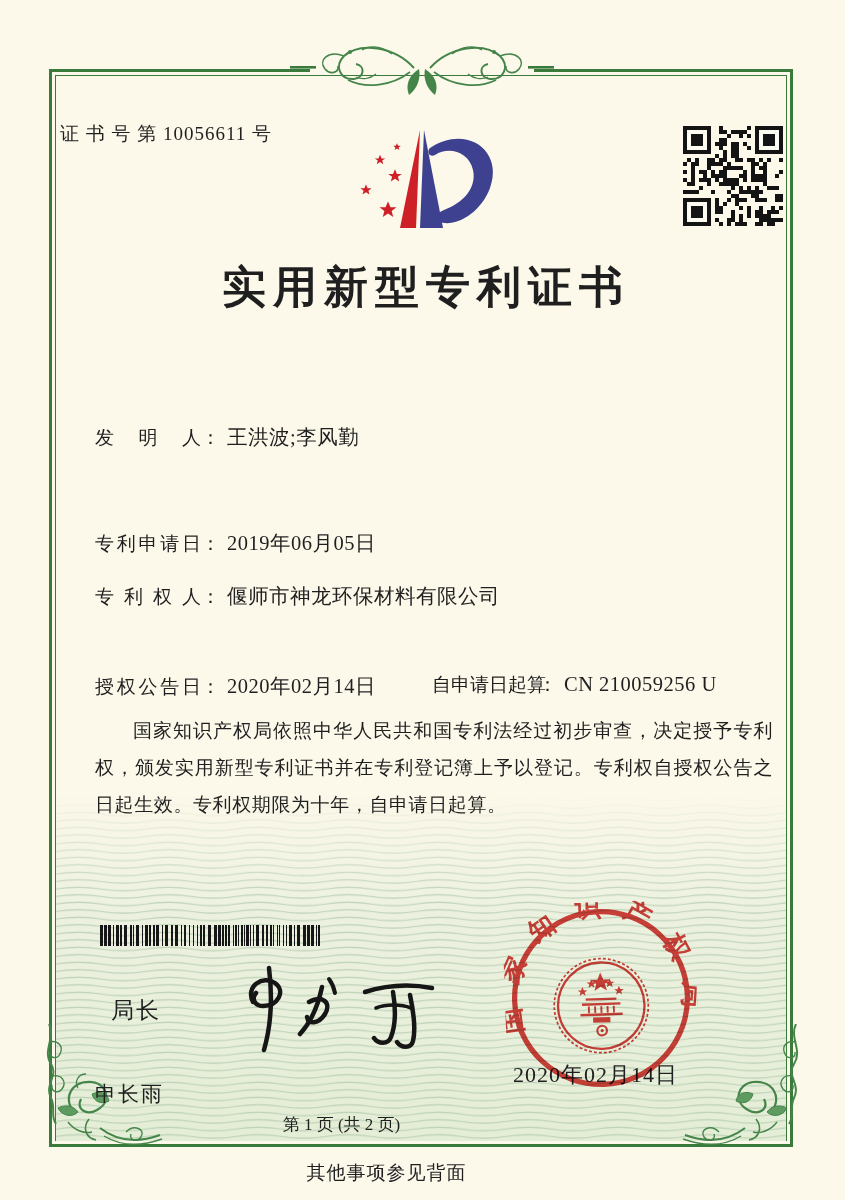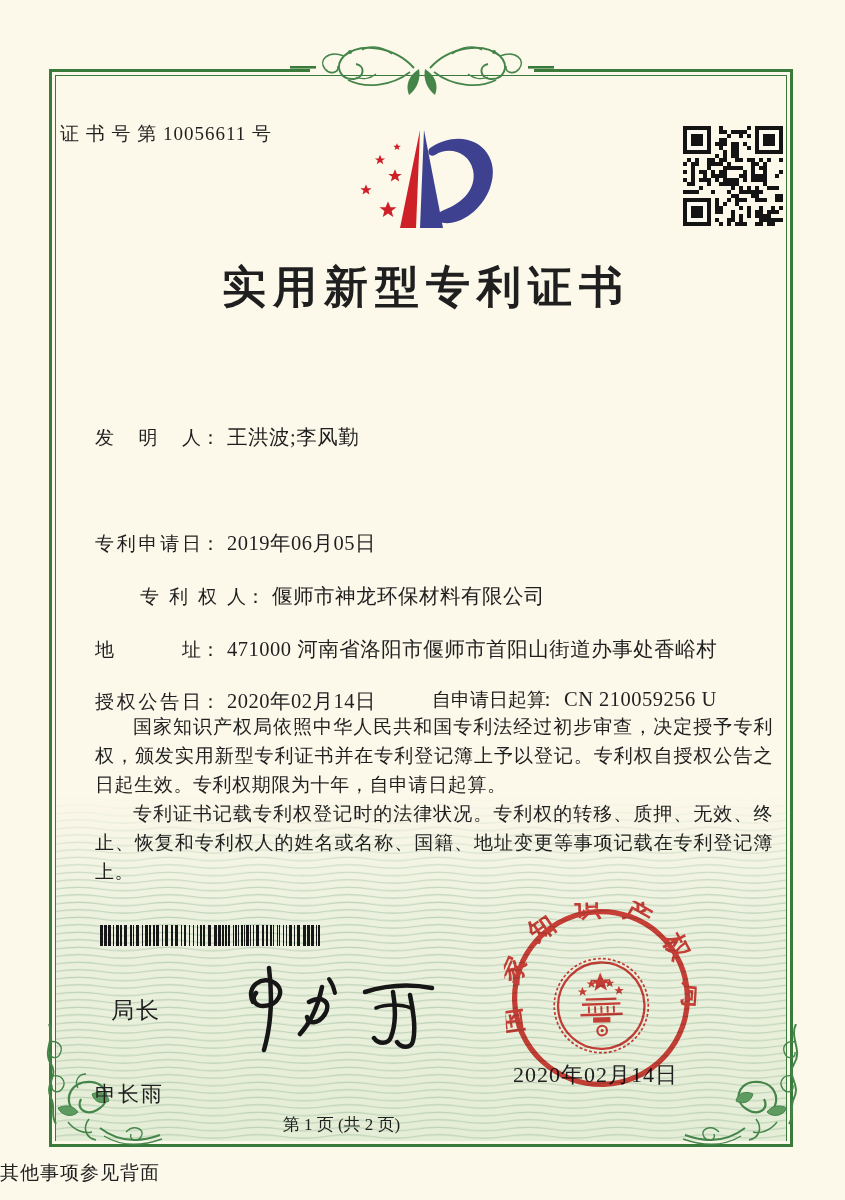--- a/index.html
+++ b/index.html
@@ -11,28 +11,28 @@
   .abs{position:absolute;}
   .cert-no{left:60px;top:121px;font-size:19px;letter-spacing:1px;}
   .title{left:0;top:258px;width:845px;text-align:center;font-size:44px;font-weight:bold;
          letter-spacing:7px;text-indent:7px;}
   .field{left:95px;width:690px;font-size:20px;white-space:nowrap;}
   .flabel{display:inline-block;width:106px;text-align:justify;text-align-last:justify;
           font-size:19px;vertical-align:baseline;}
   .fcolon{font-size:19px;}
   .fvalue{margin-left:7px;font-size:20.5px;letter-spacing:0.5px;}
   .fpair2{position:absolute;left:337px;top:0;}
-  .paras{left:95px;top:712px;width:678px;font-size:19px;line-height:29px;
+  .paras{left:95px;top:712px;width:678px;font-size:19px;line-height:37px;
          text-align:justify;letter-spacing:0.6px;}
   .paras p{margin:0;text-indent:2em;}
   .signer-title{left:111px;top:995px;font-size:23px;letter-spacing:2px;}
   .signer-name{left:95px;top:1036px;font-size:21px;letter-spacing:2px;margin-top:44px;}
   .seal-date{left:513px;top:1060px;font-size:22px;letter-spacing:1px;}
   .page-num{left:0;top:1113px;width:683px;text-align:center;font-size:17px;}
-  .back-note{left:0;top:1160px;width:773px;font-size:19px;letter-spacing:1px;}
+  .back-note{left:0;top:1160px;width:773px;text-align:center;font-size:19px;letter-spacing:1px;}
   .seal{left:505px;top:902px;width:192px;height:192px;mix-blend-mode:multiply;opacity:.93;
         transform:rotate(-2deg);}
   svg{display:block;}
 </style>
 </head>
 <body>
 
 <div class="page">
 
   <div class="frame">
@@ -337,36 +337,32 @@
     </svg>
 
   <div class="abs title">实用新型专利证书</div>
 
   <div class="abs field" style="top:423px;">
     <span class="flabel">发明人</span><span class="fcolon">：</span><span class="fvalue">王洪波;李风勤</span>
   </div>
   <div class="abs field" style="top:529px;">
     <span class="flabel">专利申请日</span><span class="fcolon">：</span><span class="fvalue">2019年06月05日</span>
   </div>
-  <div class="abs field" style="top:582px;margin-left:45px;">
+  <div class="abs field" style="top:582px;">
     <span class="flabel">专利权人</span><span class="fcolon">：</span><span class="fvalue">偃师市神龙环保材料有限公司</span>
   </div>
-  <div class="abs field" style="top:635px;">
-    <span class="flabel">地址</span><span class="fcolon">：</span><span class="fvalue">471000 河南省洛阳市偃师市首阳山街道办事处香峪村</span>
-  </div>
-  <div class="abs field" style="top:687px;font-family:Liberation Serif, serif;">
+  <div class="abs field" style="top:672px;font-family:Liberation Serif, serif;">
     <span class="flabel">授权公告日</span><span class="fcolon">：</span><span class="fvalue">2020年02月14日</span>
     <span class="fpair2">
       <span class="flabel">自申请日起算</span><span class="fcolon">：</span><span class="fvalue">CN 210059256 U</span>
     </span>
   </div>
 
   <div class="abs paras">
     <p>国家知识产权局依照中华人民共和国专利法经过初步审查，决定授予专利权，颁发实用新型专利证书并在专利登记簿上予以登记。专利权自授权公告之日起生效。专利权期限为十年，自申请日起算。</p>
-    <p>专利证书记载专利权登记时的法律状况。专利权的转移、质押、无效、终止、恢复和专利权人的姓名或名称、国籍、地址变更等事项记载在专利登记簿上。</p>
   </div>
 
   <svg class="abs" style="left:100px;top:925px;" width="223" height="21" viewBox="0 0 223 21">
       <rect x="0" y="0" width="3" height="21" fill="#171717"></rect>
       <rect x="4" y="0" width="3" height="21" fill="#171717"></rect>
       <rect x="8" y="0" width="3" height="21" fill="#171717"></rect>
       <rect x="13" y="0" width="1" height="21" fill="#171717"></rect>
       <rect x="16" y="0" width="3" height="21" fill="#171717"></rect>
       <rect x="20" y="0" width="2" height="21" fill="#171717"></rect>
       <rect x="24" y="0" width="3" height="21" fill="#171717"></rect>

